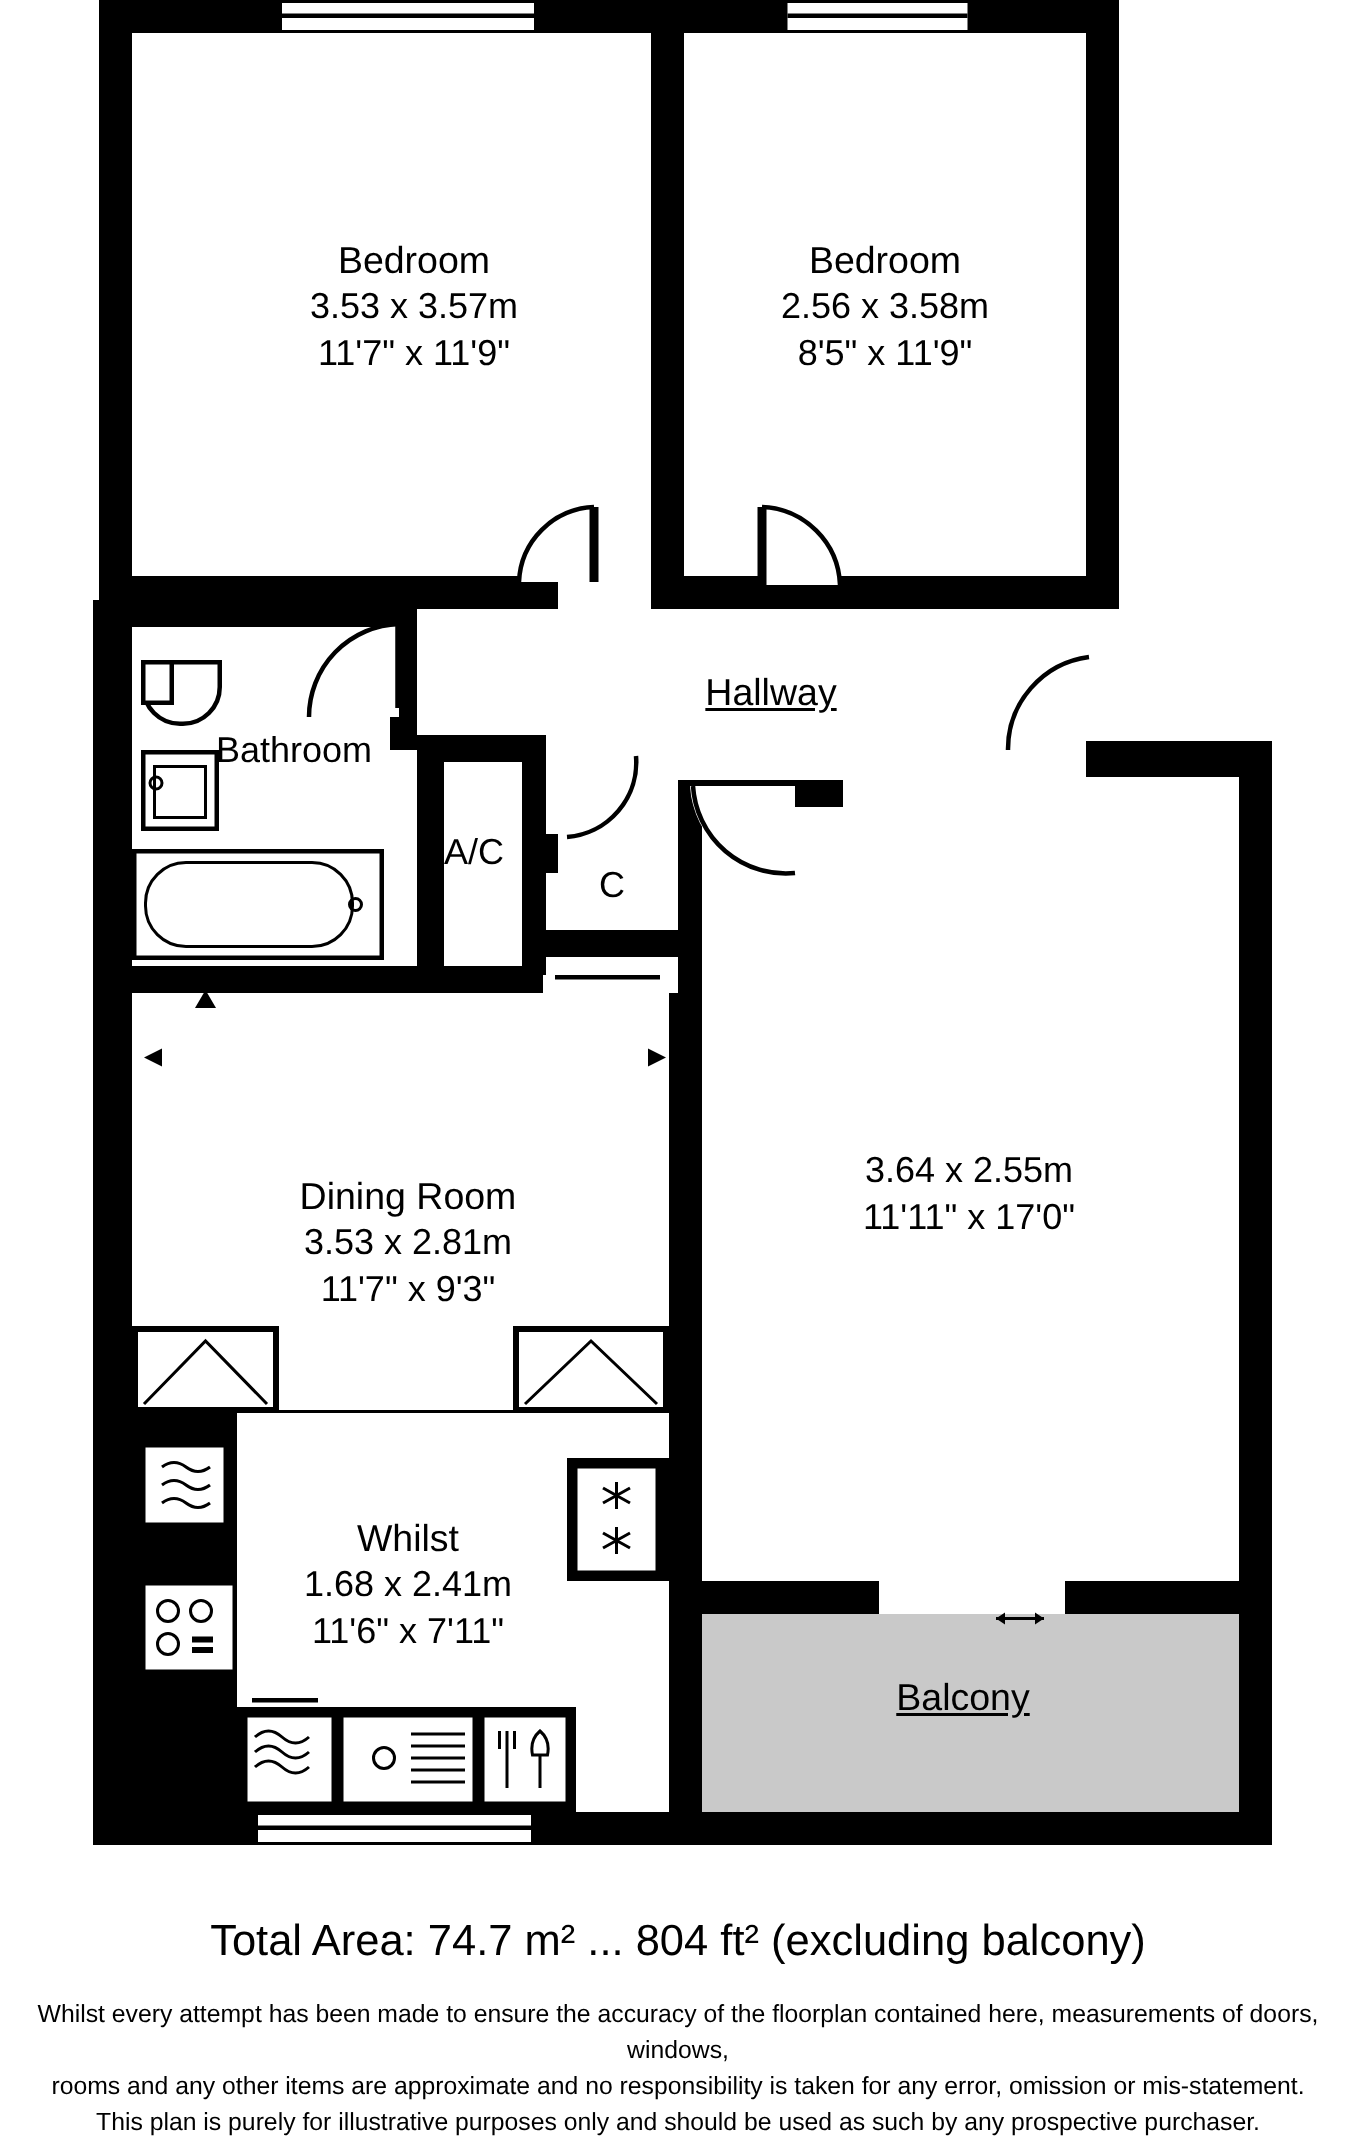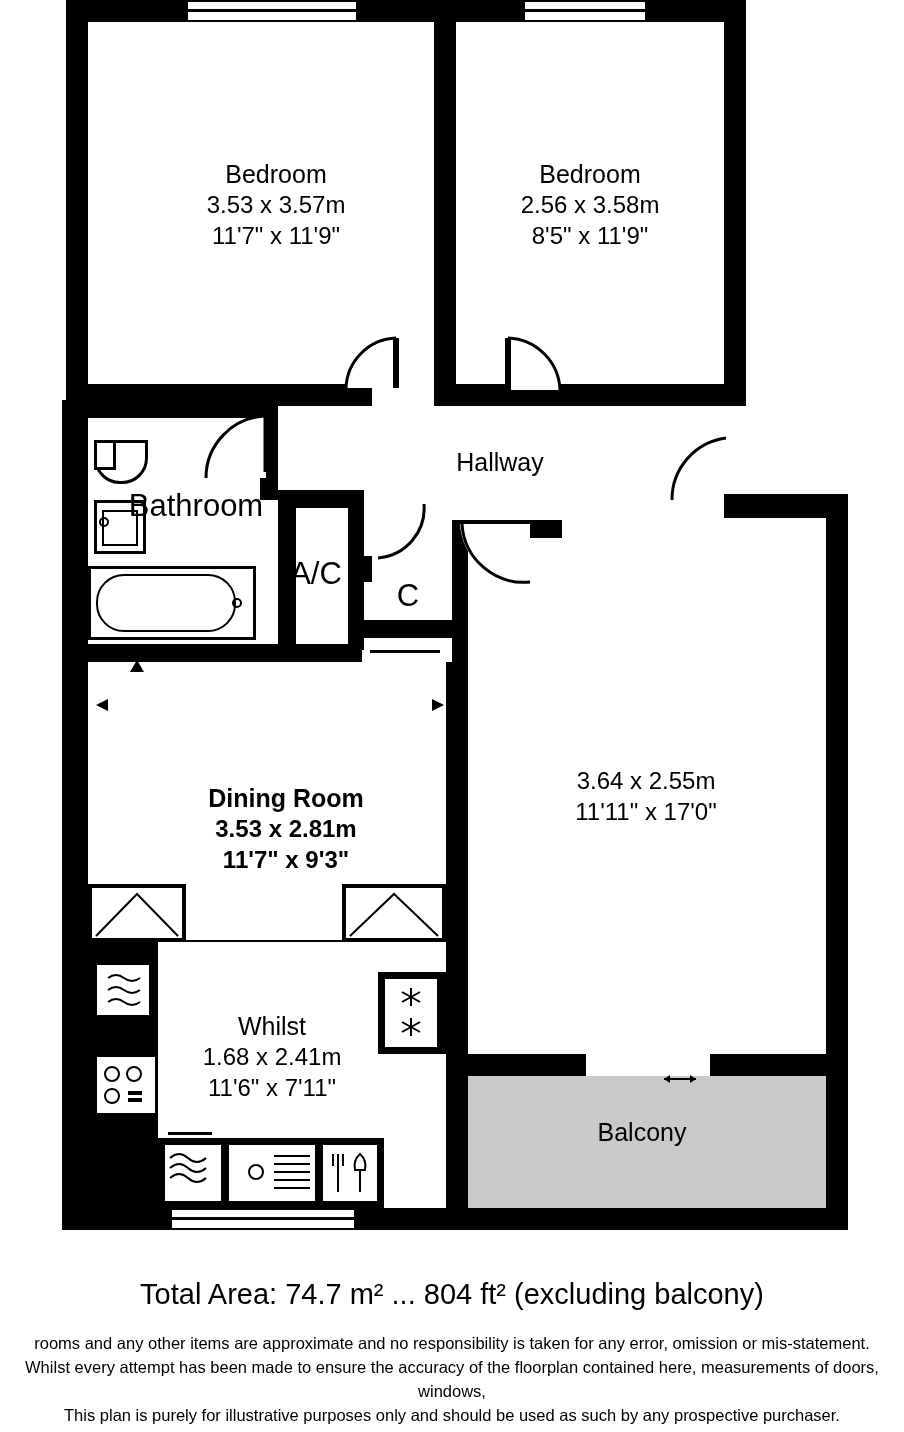--- a/index.html
+++ b/index.html
@@ -44,21 +44,21 @@
     line-height: 1.28;
     white-space: nowrap;
   }
   .room-name {
     font-size: 25px;
   }
   .room-dims {
     font-size: 24px;
   }
   .small-room {
-    font-size: 31px;
+    font-size: 24px;
   }
   .fixture {
     position: absolute;
     border: 3px solid #000000;
     background: #ffffff;
     box-sizing: border-box;
   }
   .fixture-thin {
     position: absolute;
     border: 2px solid #000000;
@@ -269,46 +269,46 @@
     <div class="room-dims">3.53 x 3.57m</div>
     <div class="room-dims">11'7" x 11'9"</div>
   </div>
 
   <div class="label" style="left:440px; top:158px; width:300px;">
     <div class="room-name">Bedroom</div>
     <div class="room-dims">2.56 x 3.58m</div>
     <div class="room-dims">8'5" x 11'9"</div>
   </div>
 
-  <div class="label room-name" style="left:400px; top:446px; width:200px;">Hallway</div>
+  <div class="label room-name" style="left:414px; top:446px; width:200px;text-decoration:underline;">Hallway</div>
   <div class="label small-room" style="left:96px; top:486px; width:200px;">Bathroom</div>
   <div class="label small-room" style="left:256px; top:554px; width:120px;">A/C</div>
   <div class="label small-room" style="left:366px; top:576px; width:84px;">C</div>
 
   <div class="label" style="left:496px; top:766px; width:300px;">
     <div class="room-dims">3.64 x 2.55m</div>
     <div class="room-dims">11'11" x 17'0"</div>
   </div>
 
-  <div class="label" style="left:136px; top:782px; width:300px;font-weight:bold;">
+  <div class="label" style="left:122px; top:782px; width:300px;">
     <div class="room-name">Dining Room</div>
     <div class="room-dims">3.53 x 2.81m</div>
     <div class="room-dims">11'7" x 9'3"</div>
   </div>
 
   <div class="label" style="left:122px; top:1010px; width:300px;">
     <div class="room-name">Whilst</div>
     <div class="room-dims">1.68 x 2.41m</div>
     <div class="room-dims">11'6" x 7'11"</div>
   </div>
 
-  <div class="label room-name" style="left:542px; top:1116px; width:200px;">Balcony</div>
+  <div class="label room-name" style="left:542px; top:1116px; width:200px;text-decoration:underline;">Balcony</div>
 </div>
 
 <div class="footer total-area">Total Area: 74.7 m² ... 804 ft² (excluding balcony)</div>
 
 <div class="footer disclaimer">
+  <div>Whilst every attempt has been made to ensure the accuracy of the floorplan contained here, measurements of doors, windows,</div>
   <div>rooms and any other items are approximate and no responsibility is taken for any error, omission or mis-statement.</div>
-  <div>Whilst every attempt has been made to ensure the accuracy of the floorplan contained here, measurements of doors, windows,</div>
   <div>This plan is purely for illustrative purposes only and should be used as such by any prospective purchaser.</div>
   <div>Area includes internal and external wall thickness</div>
 
 </div>
 
 </body></html>

